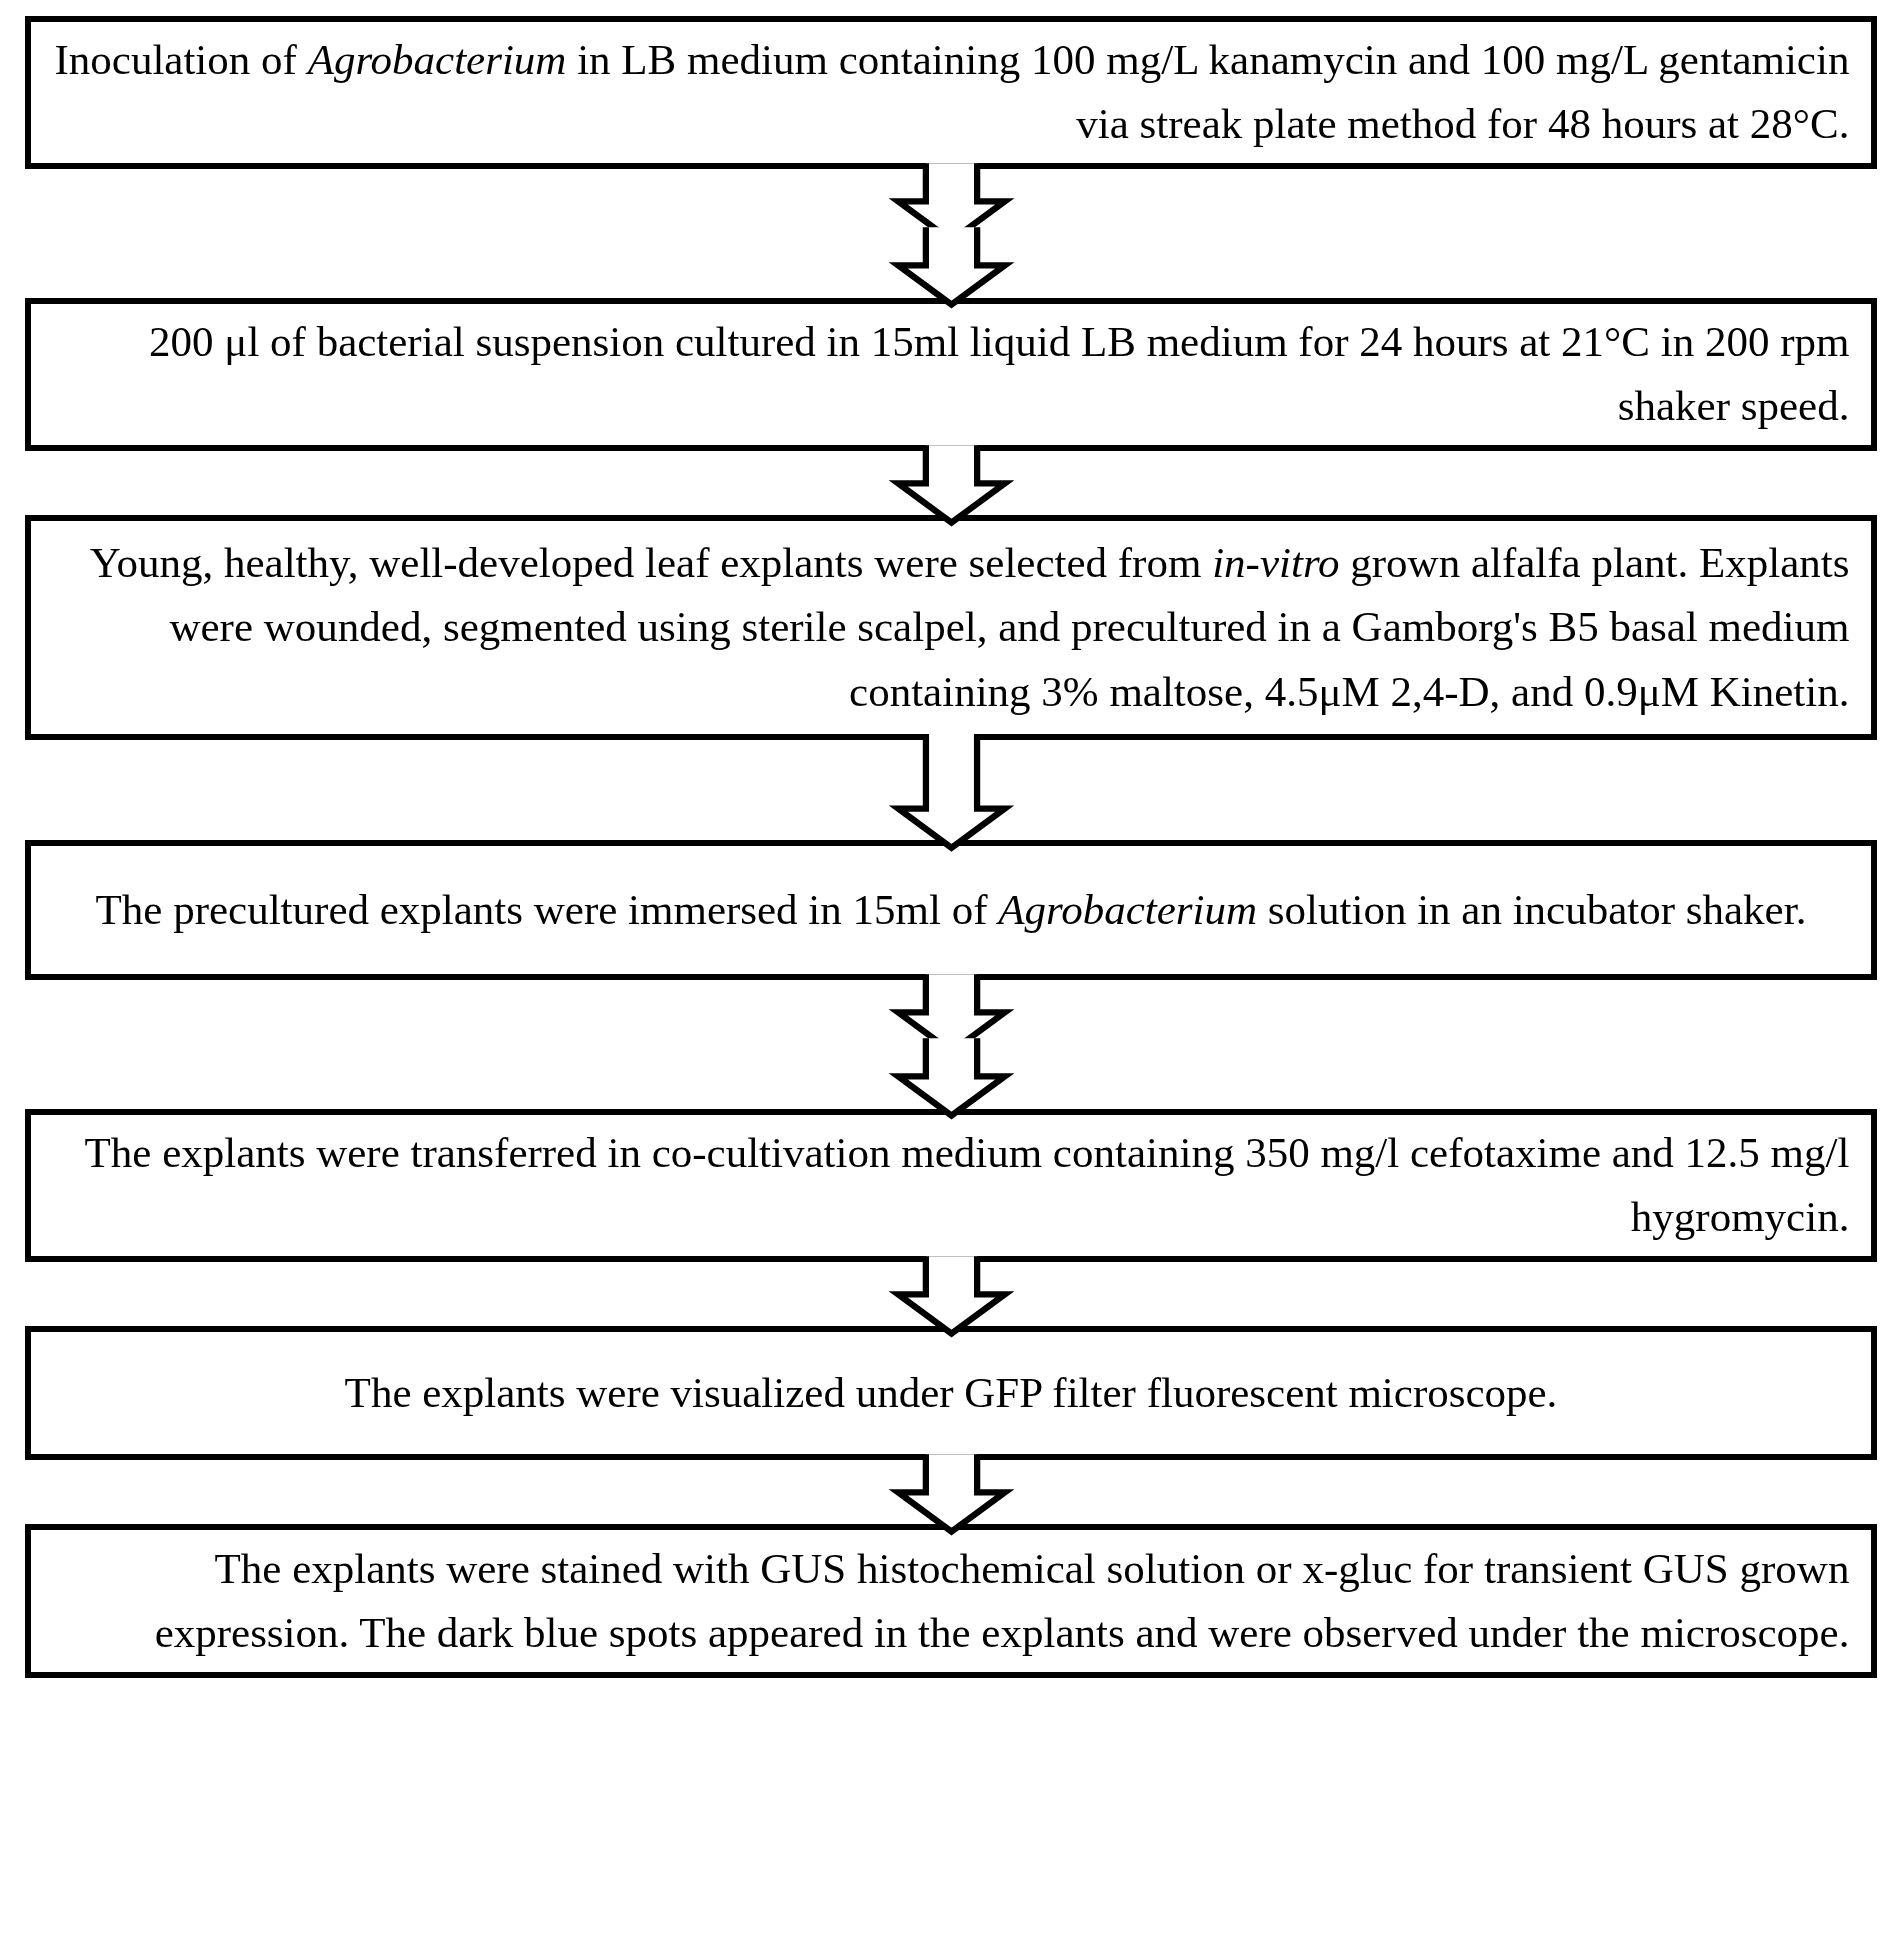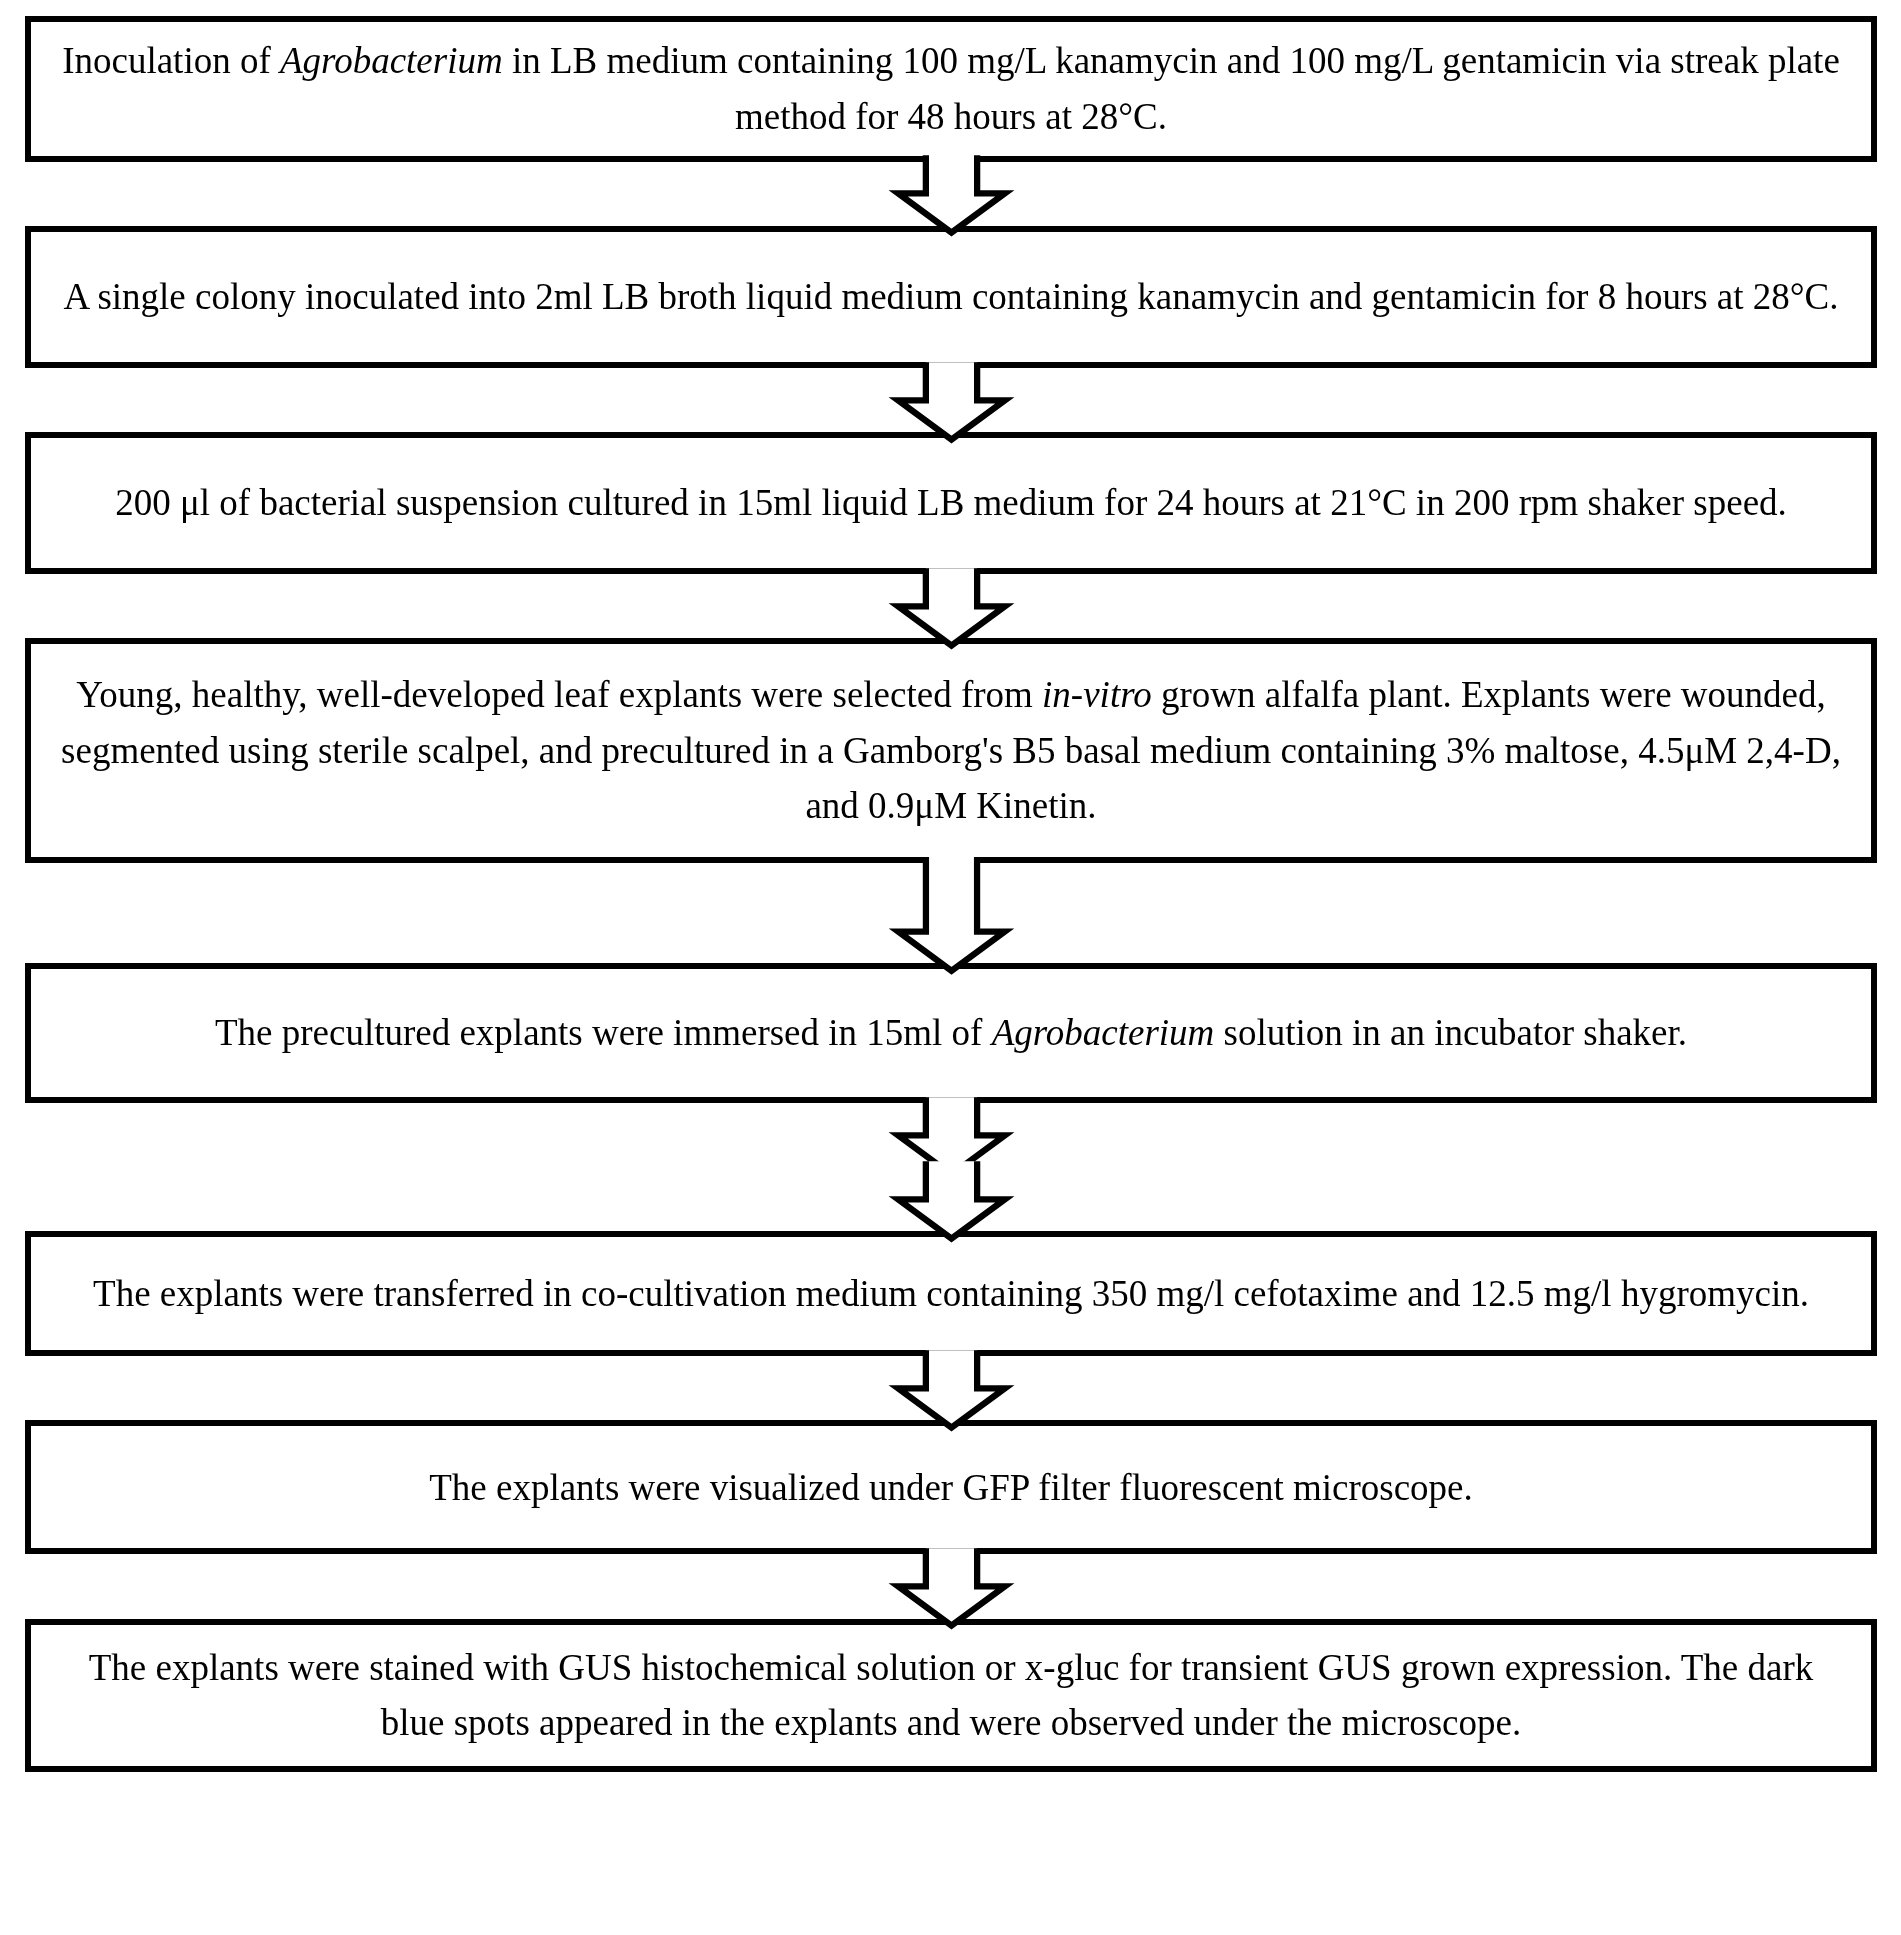--- a/index.html
+++ b/index.html
@@ -23,23 +23,23 @@
     border:6.3px solid var(--ink);
     background:var(--paper);
     display:flex;
     align-items:center;
     justify-content:center;
     padding:6.3px 22px;
     position:relative;
     z-index:1;
   }
   .box-text {
-    font-size:37px;
+    font-size:43px;
     line-height:1.5;
-    text-align:center;
+    text-align:right;
     color:var(--ink);
   }
   .s1{min-height:146px} .s2{min-height:142px} .s3{min-height:142px}
   .s4{min-height:225px} .s5{min-height:140px} .s6{min-height:139px}
   .s7{min-height:125px} .s8{min-height:134px} .s9{min-height:153px}
   .arrow {
     display:block;
     position:relative;
     z-index:2;
     width:113px;
@@ -65,23 +65,20 @@
 <div class="page">
 
   <div class="box s1">
     <p class="box-text">Inoculation of <i>Agrobacterium</i> in LB medium containing 100 mg/L kanamycin and 100 mg/L gentamicin via streak plate method for 48 hours at 28°C.</p>
   </div>
 
   <svg class="arrow" viewBox="0 0 216 158" aria-hidden="true">
     <path d="M59 0 L59 73 L6 73 L108 148 L210 73 L157 73 L157 0"></path>
   </svg>
 
-  <div class="box s2">
-    <p class="box-text">A single colony inoculated into 2ml LB broth liquid medium containing kanamycin and gentamicin for 8 hours at 28°C.</p>
-  </div>
 
   <svg class="arrow" viewBox="0 0 216 158" aria-hidden="true">
     <path d="M59 0 L59 73 L6 73 L108 148 L210 73 L157 73 L157 0"></path>
   </svg>
 
   <div class="box s3">
     <p class="box-text">200 μl of bacterial suspension cultured in 15ml liquid LB medium for 24 hours at 21°C in 200 rpm shaker speed.</p>
   </div>
 
   <svg class="arrow" viewBox="0 0 216 158" aria-hidden="true">

